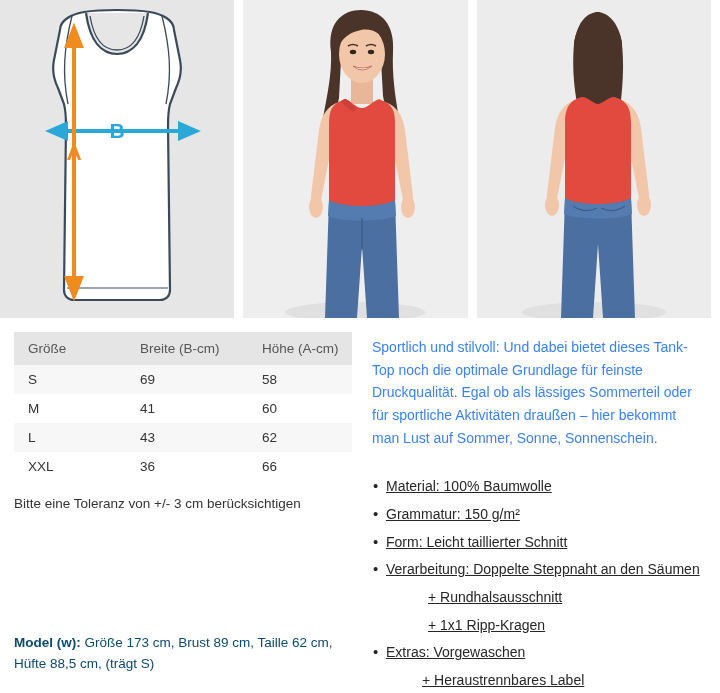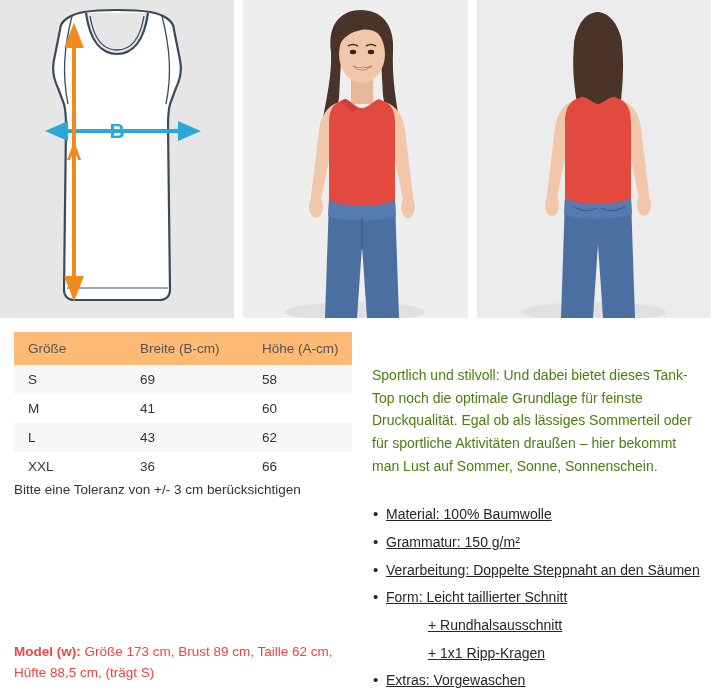--- a/index.html
+++ b/index.html
@@ -62,57 +62,56 @@
   table.size-table {
     border-collapse: collapse;
     width: 338px;
     font-size: 13.5px;
   }
   table.size-table th {
     text-align: left;
     font-weight: normal;
     color: #555;
     padding: 9px 0 9px 14px;
-    background: #fdba74;
+    background: #e5e5e5;
     font-size: 13.5px;
   }
   table.size-table td {
     padding: 7px 0 7px 14px;
     color: #333;
     font-size: 13.5px;
   }
   table.size-table tbody tr:nth-child(odd) { background: #f7f7f7; }
   table.size-table tbody tr:nth-child(even) { background: #ffffff; }
   .col-a { width: 112px; }
   .col-b { width: 122px; }
   .col-c { width: 104px; }
 
   .tolerance {
-    margin-top: 0;
+    margin-top: 14px;
     font-size: 13.5px;
     color: #333;
     line-height: 1.4;
   }
   .model-note {
     position: absolute;
     left: 14px;
-    bottom: 9px;
+    bottom: 18px;
     width: 340px;
     font-size: 13.5px;
     line-height: 1.55;
-    color: #ef4444;
+    color: #0c4a6e;
   }
   .model-note b { font-weight: bold; }
 
   
   .desc {
     font-size: 14px;
     line-height: 1.62;
-    color: #4d7c0f;
-    margin-top: 28px;
+    color: #3b82f6;
   }
   ul.features {
     list-style: none;
     margin: 26px 0 0 0;
     padding: 0;
     font-size: 14px;
     line-height: 1.62;
     color: #262626;
   }
   ul.features li {
@@ -302,22 +301,22 @@
 
       <div class="tolerance">Bitte eine Toleranz von +/- 3 cm berücksichtigen</div>
     </div>
 
     <div class="right-col">
       <div class="desc">Sportlich und stilvoll: Und dabei bietet dieses Tank-Top noch die optimale Grundlage für feinste Druckqualität. Egal ob als lässiges Sommerteil oder für sportliche Aktivitäten draußen – hier bekommt man Lust auf Sommer, Sonne, Sonnenschein.</div>
 
       <ul class="features">
         <li class="bulleted">Material: 100% Baumwolle</li>
         <li class="bulleted">Grammatur: 150 g/m²</li>
+        <li class="bulleted">Form: Leicht taillierter Schnitt</li>
         <li class="bulleted">Verarbeitung: Doppelte Steppnaht an den Säumen</li>
-        <li class="bulleted">Form: Leicht taillierter Schnitt</li>
         <li class="sub">+ Rundhalsausschnitt</li>
         <li class="sub">+ 1x1 Ripp-Kragen</li>
         <li class="bulleted">Extras: Vorgewaschen</li>
         <li class="sub2">+ Heraustrennbares Label</li>
 
       </ul>
     </div>
   </div>
 
   <div class="model-note">

